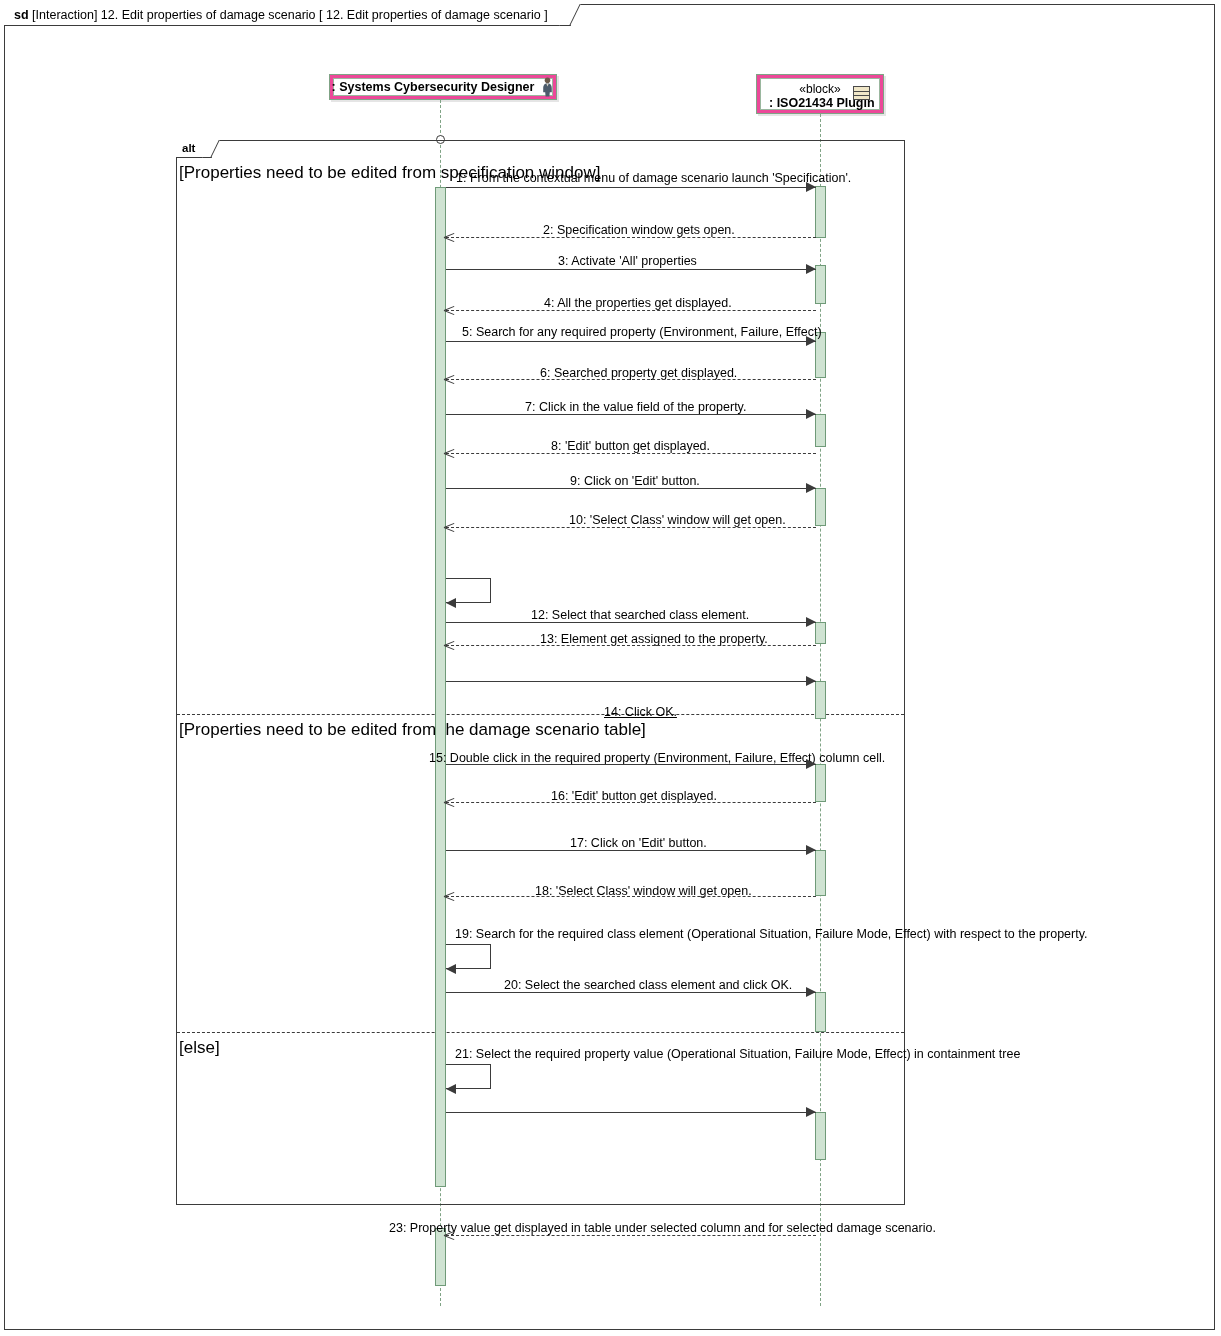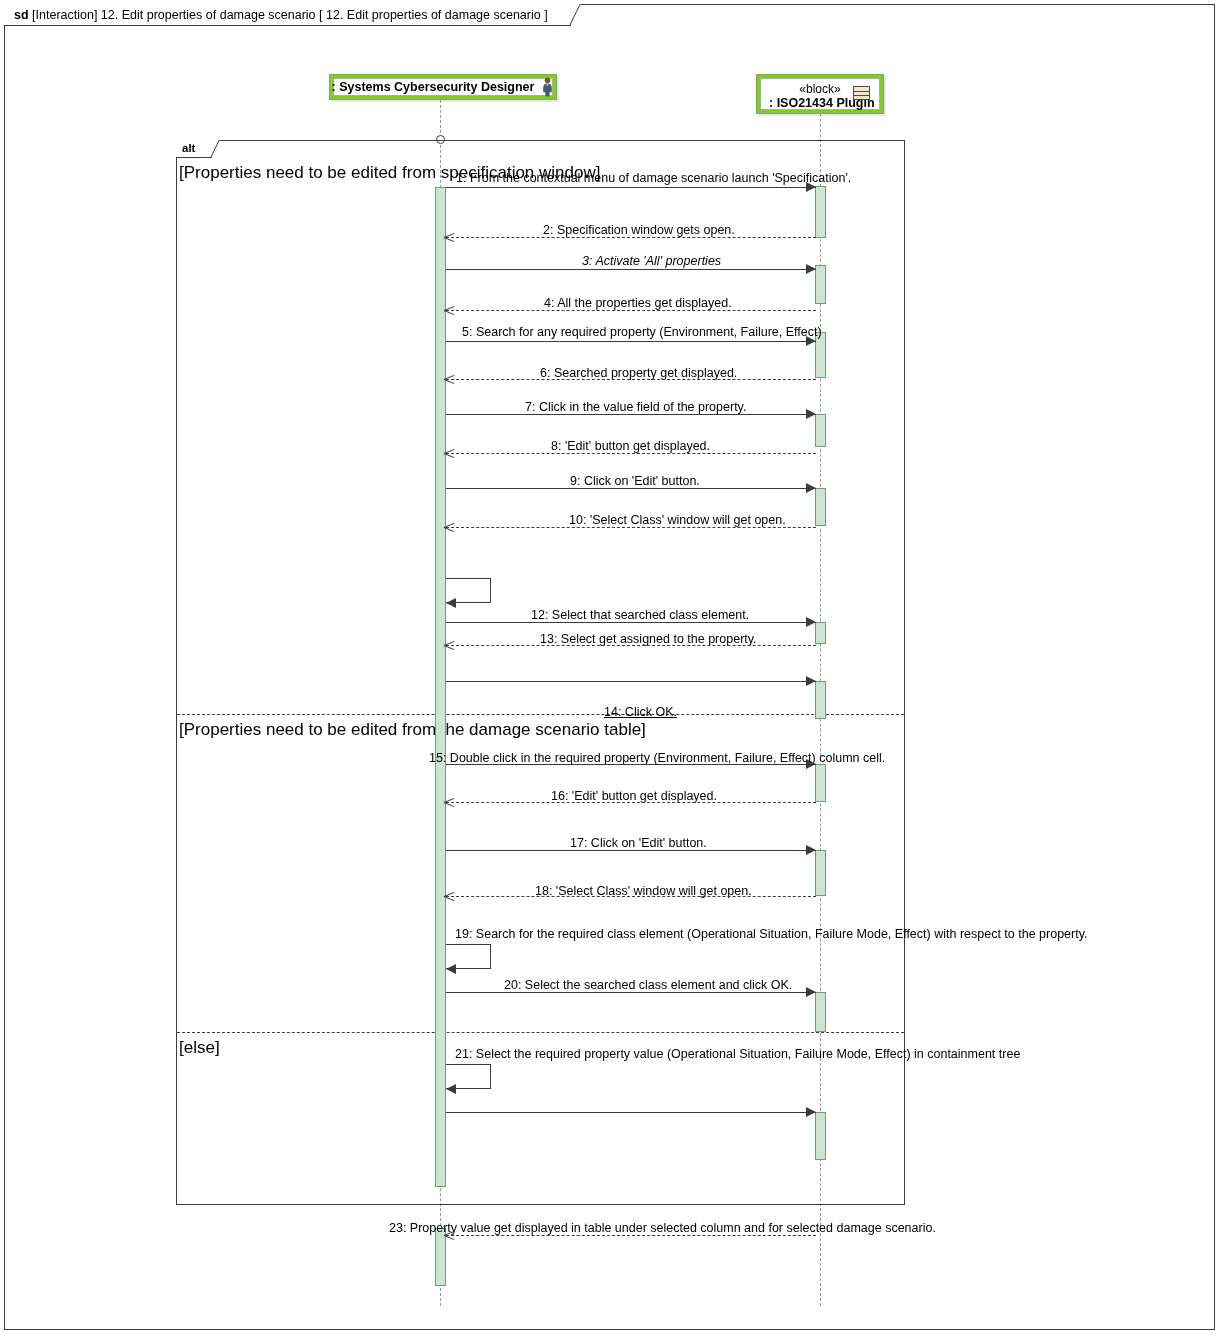--- a/index.html
+++ b/index.html
@@ -56,21 +56,21 @@
     transform: skewX(-26deg);
     transform-origin: bottom right;
     border-right: 1px solid #3b3b3b;
     box-sizing: border-box;
   }
 
   
   .lifeline-head {
     position: absolute;
     box-sizing: border-box;
-    background: #84cc16;
+    background: #ec4899;
     border: 1px solid #7fa385;
     box-shadow: 2px 2px 0 rgba(0,0,0,0.10);
   }
   .lifeline-head .inner {
     position: absolute;
     left: 3px; top: 3px; right: 3px; bottom: 3px;
     background: #ffffff;
     border: 1px solid #9ab79e;
     box-sizing: border-box;
     display: flex;
@@ -322,21 +322,21 @@
   <div class="activation" style="left:815px; top:1112px; height:48px;"></div>
 
   <div class="msg-label" style="left:456px; top:171px;">1:  From the contextual menu of damage scenario launch 'Specification'.</div>
   <div class="msg-line" style="left:446px; top:187px; width:370px;"></div>
   <div class="arrow-head solid-right" style="left:806px; top:182px;"></div>
 
   <div class="msg-label" style="left:543px; top:223px;">2:  Specification window gets open.</div>
   <div class="msg-line ret" style="left:446px; top:237px; width:370px;"></div>
   <div class="arrow-head open-left" style="left:444px; top:232px;"></div>
 
-  <div class="msg-label" style="left:582px; top:254px;font-style:italic;">3:  Activate 'All' properties</div>
+  <div class="msg-label" style="left:558px; top:254px;">3:  Activate 'All' properties</div>
   <div class="msg-line" style="left:446px; top:269px; width:370px;"></div>
   <div class="arrow-head solid-right" style="left:806px; top:264px;"></div>
 
   <div class="msg-label" style="left:544px; top:296px;">4:  All the properties get displayed.</div>
   <div class="msg-line ret" style="left:446px; top:310px; width:370px;"></div>
   <div class="arrow-head open-left" style="left:444px; top:305px;"></div>
 
   <div class="msg-label" style="left:462px; top:325px;">5: Search for any required property (Environment, Failure, Effect)</div>
   <div class="msg-line" style="left:446px; top:341px; width:370px;"></div>
   <div class="arrow-head solid-right" style="left:806px; top:336px;"></div>
@@ -361,21 +361,21 @@
   <div class="msg-line ret" style="left:446px; top:527px; width:370px;"></div>
   <div class="arrow-head open-left" style="left:444px; top:522px;"></div>
 
   <div class="self-msg" style="left:446px; top:578px; width:45px; height:25px;"></div>
   <div class="arrow-head solid-right" style="left:446px; top:598px; transform: rotate(180deg);"></div>
 
   <div class="msg-label" style="left:531px; top:608px;">12:  Select that searched class element.</div>
   <div class="msg-line" style="left:446px; top:622px; width:370px;"></div>
   <div class="arrow-head solid-right" style="left:806px; top:617px;"></div>
 
-  <div class="msg-label" style="left:540px; top:632px;">13: Select get assigned to the property.</div>
+  <div class="msg-label" style="left:540px; top:632px;">13: Element get assigned to the property.</div>
   <div class="msg-line ret" style="left:446px; top:645px; width:370px;"></div>
   <div class="arrow-head open-left" style="left:444px; top:640px;"></div>
 
   <div class="msg-label" style="left:604px; top:705px;text-decoration:underline;">14:  Click OK.</div>
   <div class="msg-line" style="left:446px; top:681px; width:370px;"></div>
   <div class="arrow-head solid-right" style="left:806px; top:676px;"></div>
 
   <div class="msg-label" style="left:429px; top:751px;">15: Double click in the required property (Environment, Failure, Effect) column cell.</div>
   <div class="msg-line" style="left:446px; top:764px; width:370px;"></div>
   <div class="arrow-head solid-right" style="left:806px; top:759px;"></div>

